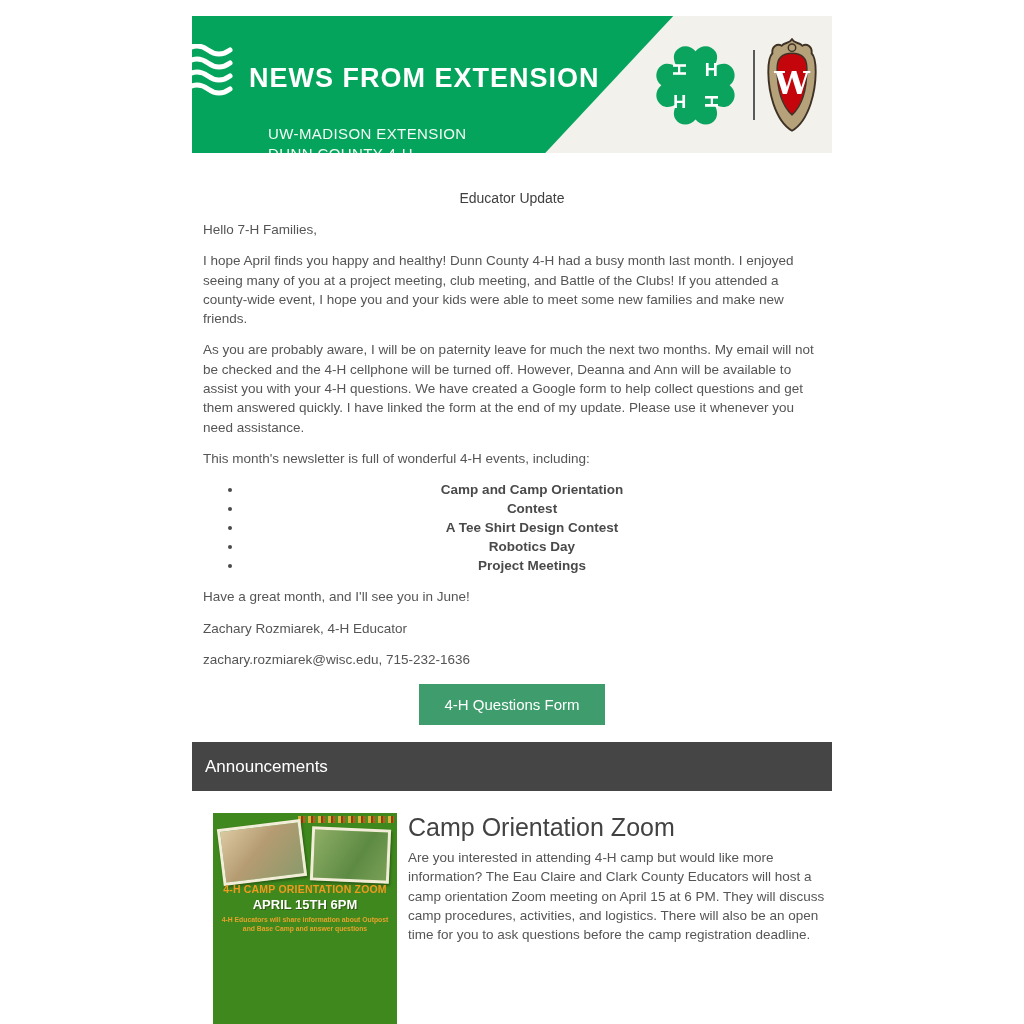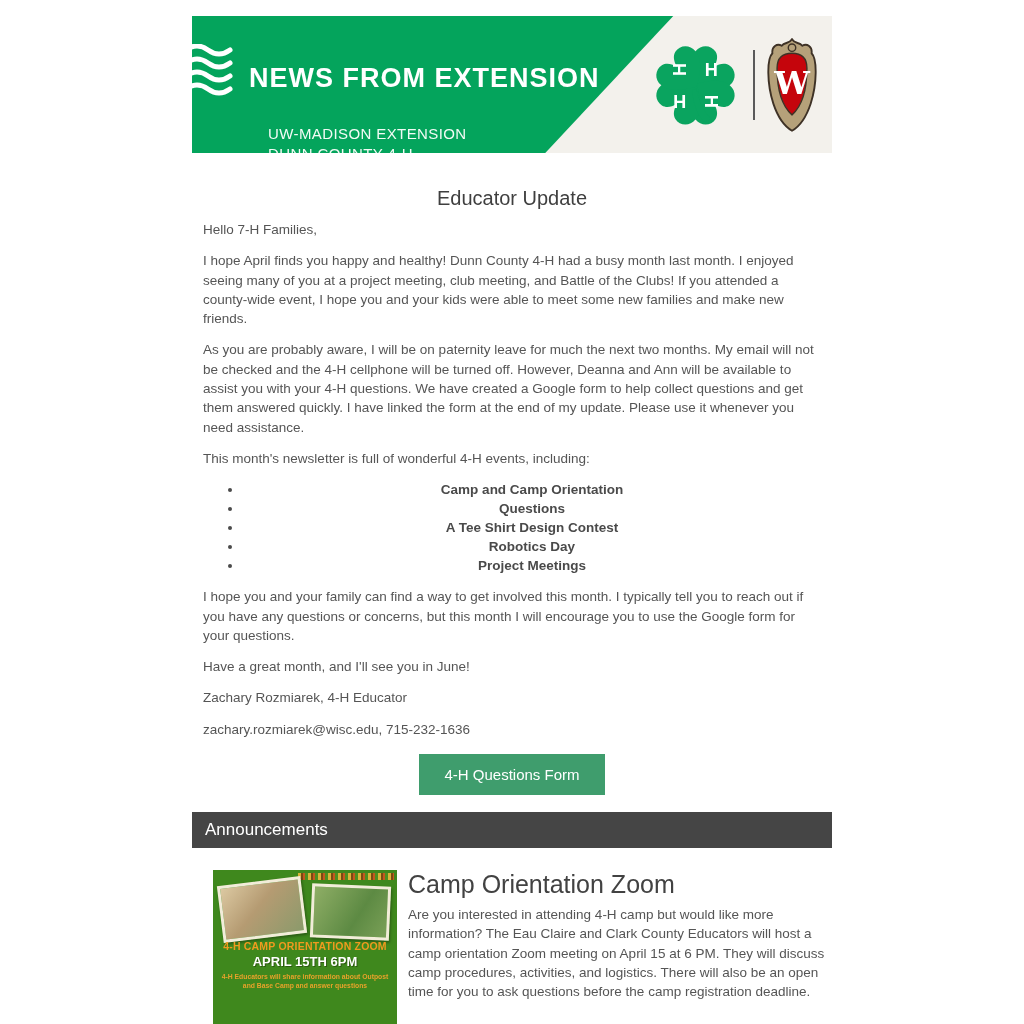--- a/index.html
+++ b/index.html
@@ -31,34 +31,34 @@
   .banner-org{position:absolute;left:76px;top:108px;color:#f2fbf5;
     font-size:15px;letter-spacing:.4px;line-height:20px;}
   .banner-logos{position:absolute;right:12px;top:0;height:100%;width:195px;
     display:flex;align-items:center;justify-content:flex-end;gap:9px;}
   .clover{width:97px;height:95px;flex:none;}
   .logo-divider{width:2px;height:70px;background:#5a5a5a;flex:none;}
   .crest{width:56px;height:94px;flex:none;}
 
   
   .main{padding:0 11px;}
-  .section-heading{margin:34px 0 0;text-align:center;font-size:20px;line-height:22px;
+  .section-heading{margin:34px 0 0;text-align:center;font-size:14px;line-height:22px;
     font-weight:400;color:var(--heading-text);}
   .main p{margin:12px 0 0;font-size:13.5px;line-height:19.3px;color:var(--body-text);}
   .main p.greeting{margin-top:11px;}
   ul.events{margin:12px 0 0;padding-left:40px;text-align:center;}
   ul.events li{font-size:13.5px;line-height:19px;font-weight:bold;color:#4a4a4a;}
 
   .btn{display:inline-block;border:none;cursor:pointer;background:var(--button-green);
     color:#ffffff;font-family:"Liberation Sans",sans-serif;font-size:15px;
     padding:12px 25px;border-radius:0;line-height:17px;}
   .btn-wrap{text-align:center;margin-top:15px;}
 
   
-  .announce-bar{margin-top:17px;height:36px;background:var(--announcement-bar);
+  .announce-bar{margin-top:17px;height:49px;background:var(--announcement-bar);
     color:#ffffff;font-size:17px;display:flex;align-items:center;padding-left:13px;}
   .announce-item{margin:22px 0 0 21px;display:flex;gap:11px;}
   .announce-text{flex:1;min-width:0;}
   .announce-title{margin:0;font-size:25px;line-height:28px;font-weight:400;color:#424242;}
   .announce-body{margin:7px 0 0;font-size:13.5px;line-height:19.3px;color:var(--body-text);}
 
   
   .flyer{width:184px;height:235px;flex:none;background:var(--flyer-green);
     position:relative;overflow:hidden;}
   .flyer .garland{position:absolute;top:3px;right:3px;width:96px;height:7px;
@@ -137,27 +137,26 @@
   <div class="main">
     <h1 class="section-heading">Educator Update</h1>
 
     <p class="greeting">Hello 7-H Families,</p>
     <p>I hope April finds you happy and healthy!  Dunn County 4-H had a busy month last month.  I enjoyed seeing many of you at a project meeting, club meeting, and Battle of the Clubs!  If you attended a county-wide event, I hope you and your kids were able to meet some new families and make new friends.</p>
     <p>As you are probably aware, I will be on paternity leave for much the next two months.  My email will not be checked and the 4-H cellphone will be turned off. However, Deanna and Ann will be available to assist you with your 4-H questions. We have created a Google form to help collect questions and get them answered quickly.  I have linked the form at the end of my update.  Please use it whenever you need assistance.</p>
     <p>This month's newsletter is full of wonderful 4-H events, including:</p>
 
     <ul class="events">
       <li>Camp and Camp Orientation</li>
-      <li>Questions</li>
+      <li>Contest</li>
       <li>A Tee Shirt Design Contest</li>
       <li>Robotics Day</li>
       <li>Project Meetings</li>
     </ul>
 
-    <p>I hope you and your family can find a way to get involved this month.  I typically tell you to reach out if you have any questions or concerns, but this month I will encourage you to use the Google form for your questions.</p>
     <p>Have a great month, and I'll see you in June!</p>
     <p>Zachary Rozmiarek, 4-H Educator</p>
     <p>zachary.rozmiarek@wisc.edu, 715-232-1636</p>
 
     <div class="btn-wrap">
       <button class="btn">4-H Questions Form</button>
     </div>
   </div>
 
   <div class="announce-bar">

